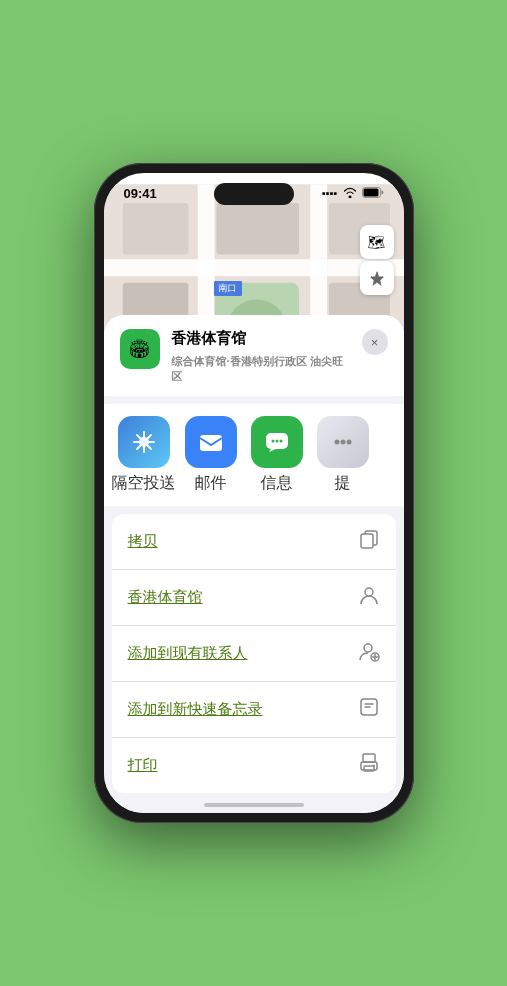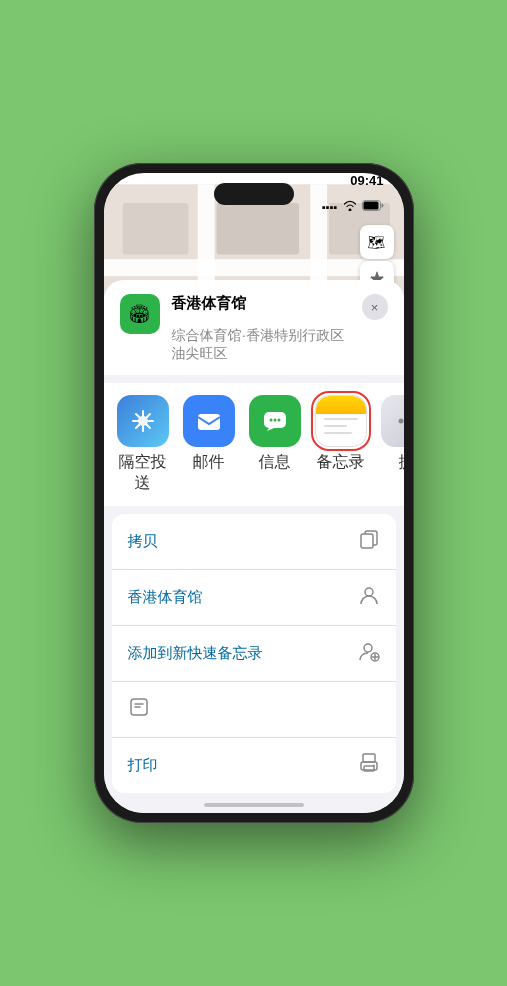--- a/index.html
+++ b/index.html
@@ -41,25 +41,24 @@
       z-index: 100;
     }
     
     .status-bar {
       position: absolute;
       top: 0;
       left: 0;
       right: 0;
       height: 44px;
       display: flex;
-      align-items: flex-end;
+      align-items: center;
       justify-content: space-between;
       padding: 0 20px 4px;
       z-index: 99;
-      flex-direction: column;
     }
     .status-time {
       font-size: 13px;
       font-weight: 600;
       color: #000;
     }
     .status-icons {
       display: flex;
       align-items: center;
       gap: 5px;
@@ -181,23 +180,24 @@
     }
     .venue-text {
       flex: 1;
     }
     .venue-name {
       font-size: 15px;
       font-weight: 600;
       color: #000;
     }
     .venue-sub {
-      font-size: 14px;
+      font-size: 11px;
       color: #888;
-      margin-top: 14px;
+      margin-top: 6px;
+      font-weight: bold;
     }
     .close-btn {
       width: 26px;
       height: 26px;
       background: #e0e0e6;
       border-radius: 50%;
       display: flex;
       align-items: center;
       justify-content: center;
       font-size: 13px;
@@ -284,21 +284,22 @@
       align-items: center;
       justify-content: space-between;
       padding: 14px 16px;
       border-bottom: 0.5px solid #e0e0e0;
     }
     .action-item:last-child {
       border-bottom: none;
     }
     .action-label {
       font-size: 15px;
-      color: #0369a1;
+      color: #4d7c0f;
+      text-decoration: underline;
     }
     .action-icon {
       font-size: 20px;
       color: #555;
     }
     .home-indicator {
       position: absolute;
       bottom: 6px;
       left: 50%;
       transform: translateX(-50%);
@@ -435,31 +436,20 @@
               <rect x="3" y="5" width="22" height="16" rx="5" fill="white"></rect>
               <circle cx="10" cy="13" r="1.5" fill="#2db34a"></circle>
               <circle cx="14" cy="13" r="1.5" fill="#2db34a"></circle>
               <circle cx="18" cy="13" r="1.5" fill="#2db34a"></circle>
               <path d="M8 21 L6 24 L13 21" fill="white"></path>
             </svg>
           </div>
           <span class="share-label">信息</span>
         </div>
 
-        <div class="share-item">
-          <div class="share-icon share-notes notes-highlighted" style="position:relative; overflow:hidden;">
-            <div class="notes-header-bar"></div>
-            <div class="notes-lines">
-              <div class="notes-line"></div>
-              <div class="notes-line" style="width:70%"></div>
-              <div class="notes-line" style="width:85%"></div>
-            </div>
-          </div>
-          <span class="share-label">备忘录</span>
-        </div>
 
         <div class="share-item">
           <div class="share-icon" style="background: linear-gradient(135deg, #e8e8ee, #c8c8d5);">
             <svg width="28" height="28" viewBox="0 0 28 28" fill="none">
               <circle cx="8" cy="14" r="2.5" fill="#888"></circle>
               <circle cx="14" cy="14" r="2.5" fill="#888"></circle>
               <circle cx="20" cy="14" r="2.5" fill="#888"></circle>
             </svg>
           </div>
           <span class="share-label">提</span>
@@ -482,32 +472,33 @@
           <span class="action-label">香港体育馆</span>
           <span class="action-icon">
             <svg width="22" height="22" viewBox="0 0 22 22" fill="none">
               <circle cx="11" cy="8" r="4" stroke="#888" stroke-width="1.5" fill="none"></circle>
               <path d="M3 20c0-4.4 3.6-8 8-8s8 3.6 8 8" stroke="#888" stroke-width="1.5" fill="none"></path>
             </svg>
           </span>
         </div>
 
         <div class="action-item">
-          <span class="action-label">添加到新快速备忘录</span>
+          <span class="action-label">添加到现有联系人</span>
           <span class="action-icon">
             <svg width="22" height="22" viewBox="0 0 22 22" fill="none">
               <circle cx="10" cy="8" r="4" stroke="#888" stroke-width="1.5" fill="none"></circle>
               <path d="M2 20c0-4 3.2-7 8-7" stroke="#888" stroke-width="1.5" fill="none"></path>
               <circle cx="17" cy="17" r="4" stroke="#888" stroke-width="1.5" fill="none"></circle>
               <path d="M17 14.5v5M14.5 17h5" stroke="#888" stroke-width="1.5" stroke-linecap="round"></path>
             </svg>
           </span>
         </div>
 
         <div class="action-item">
+          <span class="action-label">添加到新快速备忘录</span>
           <span class="action-icon">
             <svg width="22" height="22" viewBox="0 0 22 22" fill="none">
               <rect x="3" y="3" width="16" height="16" rx="3" stroke="#888" stroke-width="1.5" fill="none"></rect>
               <path d="M7 8h8M7 11h5" stroke="#888" stroke-width="1.5" stroke-linecap="round"></path>
             </svg>
           </span>
         </div>
 
         <div class="action-item" style="border-bottom:none;">
           <span class="action-label">打印</span>

